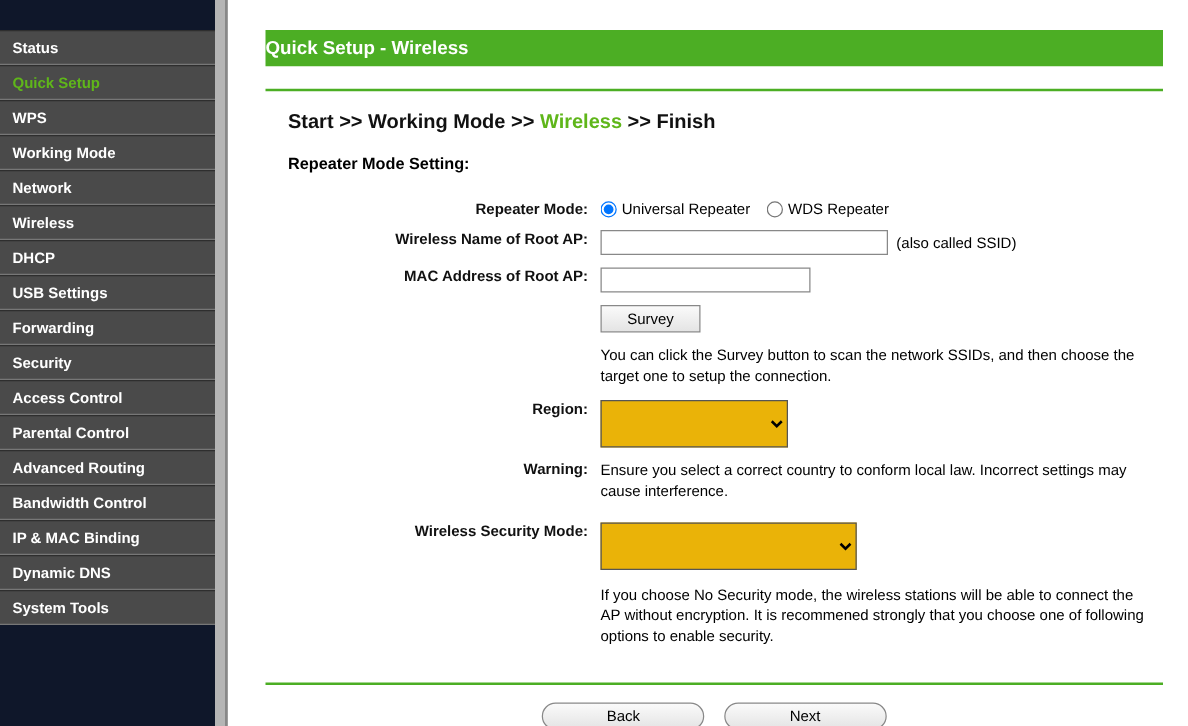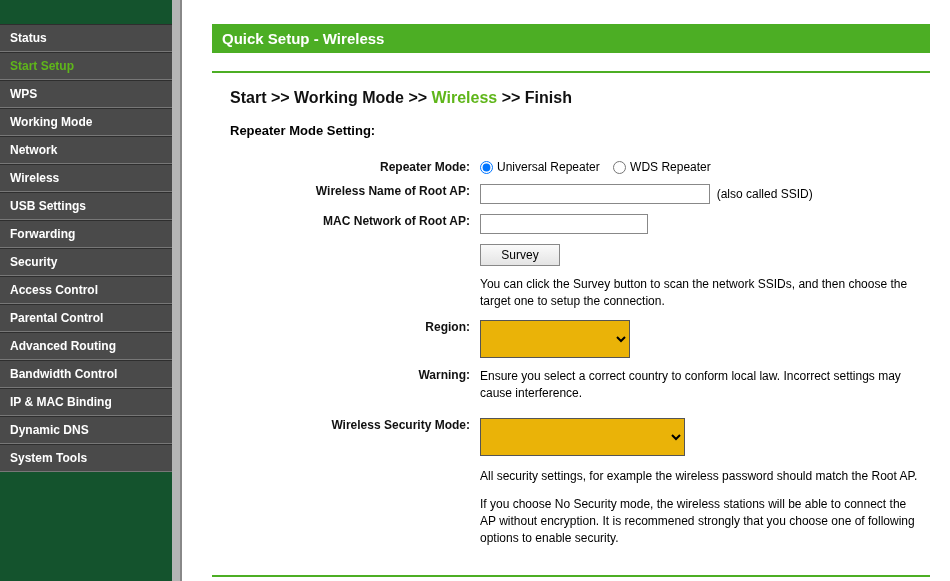--- a/index.html
+++ b/index.html
@@ -1,24 +1,24 @@
 <!DOCTYPE html>
 <html><head>
   <meta charset="utf-8">
   <style>
     * { margin:0; padding:0; box-sizing:border-box; }
     body { font-family:Arial,Helvetica,sans-serif; font-size:12px; background:#b5b5b5; width:950px; height:581px; overflow:hidden; }
     .wrap { display:flex; width:950px; height:581px; }
-    .left { width:172px; background:#14532d; padding-top:24px; }
+    .left { width:172px; background:#0f172a; padding-top:24px; }
     .divider { width:10px; background:#b5b5b5; border-right:2px solid #888; }
     .menu { list-style:none; }
     .menu li { background:#4a4a4a; color:#fff; font-weight:bold; font-size:12px; padding:6px 10px; border-bottom:1px solid #777; border-top:1px solid #2e2e2e; cursor:pointer; }
     .menu li.active { color:#5fb61a; }
     .main { flex:1; background:#fff; padding:24px 20px 0 30px; overflow:auto; }
-    .hdr { background:#4cae24; color:#fff; font-weight:bold; font-size:15px; padding:6px 10px; }
+    .hdr { background:#4cae24; color:#fff; font-weight:bold; font-size:15px; padding:6px 0; }
     .sep { height:2px; background:#4cae24; margin:18px 0 12px 0; }
     .crumb { font-size:16px; font-weight:bold; padding:4px 0 10px 18px; color:#111; }
     .crumb .cur { color:#5fb61a; }
     .sect { font-size:13px; font-weight:bold; padding:6px 0 16px 18px; }
     table.form { width:100%; }
     table.form td { padding:4px 4px; vertical-align:top; font-size:12px; }
     td.lbl { width:260px; text-align:right; font-weight:bold; color:#111; padding-right:8px;margin-top:44px; }
     .radio { vertical-align:middle; margin-right:4px; }
     input[type=text] { border:1px solid #888; height:20px; padding:2px 4px; font-size:12px; }
     select { border:1px solid #555; height:21px; font-size:12px; background:#eab308; padding:18px 2px; }
@@ -30,25 +30,26 @@
     .actions { text-align:center; padding:4px 0 18px 0; }
     .actions .btn { margin:0 6px; }
   </style>
 </head>
 <body>
 
 <div class="wrap">
   <div class="left">
     <ul class="menu" id="menu">
         <li>Status</li>
-        <li class="active">Start Setup</li>
+        <li class="active">Quick Setup</li>
         <li>WPS</li>
         <li>Working Mode</li>
         <li>Network</li>
         <li>Wireless</li>
+        <li>DHCP</li>
         <li>USB Settings</li>
         <li>Forwarding</li>
         <li>Security</li>
         <li>Access Control</li>
         <li>Parental Control</li>
         <li>Advanced Routing</li>
         <li>Bandwidth Control</li>
         <li>IP &amp; MAC Binding</li>
         <li>Dynamic DNS</li>
         <li>System Tools</li>
@@ -80,21 +81,21 @@
         </td>
       </tr>
       <tr>
         <td class="lbl">Wireless Name of Root AP:</td>
         <td>
           <input type="text" style="width: 230px;" value="">
           &nbsp;<span>(also called SSID)</span>
         </td>
       </tr>
       <tr>
-        <td class="lbl">MAC Network of Root AP:</td>
+        <td class="lbl">MAC Address of Root AP:</td>
         <td><input type="text" style="width: 168px;" value=""></td>
       </tr>
       <tr>
         <td></td>
         <td><button class="btn btn-sm">Survey</button></td>
       </tr>
       <tr>
         <td></td>
         <td class="hint">You can click the Survey button to scan the network SSIDs, and then choose the target one to setup the connection.</td>
       </tr>
@@ -105,24 +106,20 @@
       <tr>
         <td class="lbl">Warning:</td>
         <td class="hint">Ensure you select a correct country to conform local law. Incorrect settings may cause interference.</td>
       </tr>
       <tr>
         <td class="lbl" style="padding-top:10px">Wireless Security Mode:</td>
         <td style="padding-top:10px"><select style="width:205px"><option>No Security</option></select></td>
       </tr>
       <tr>
         <td></td>
-        <td class="hint" style="padding-top:6px">All security settings, for example the wireless password should match the Root AP.</td>
-      </tr>
-      <tr>
-        <td></td>
         <td class="hint" style="padding-top:6px">If you choose No Security mode, the wireless stations will be able to connect the AP without encryption. It is recommened strongly that you choose one of following options to enable security.</td>
       </tr>
     </tbody>
       </table>
 
     <div class="sep2"></div>
     <div class="actions">
       <button class="btn btn-lg">Back</button>
       <button class="btn btn-lg">Next</button>
     </div>

